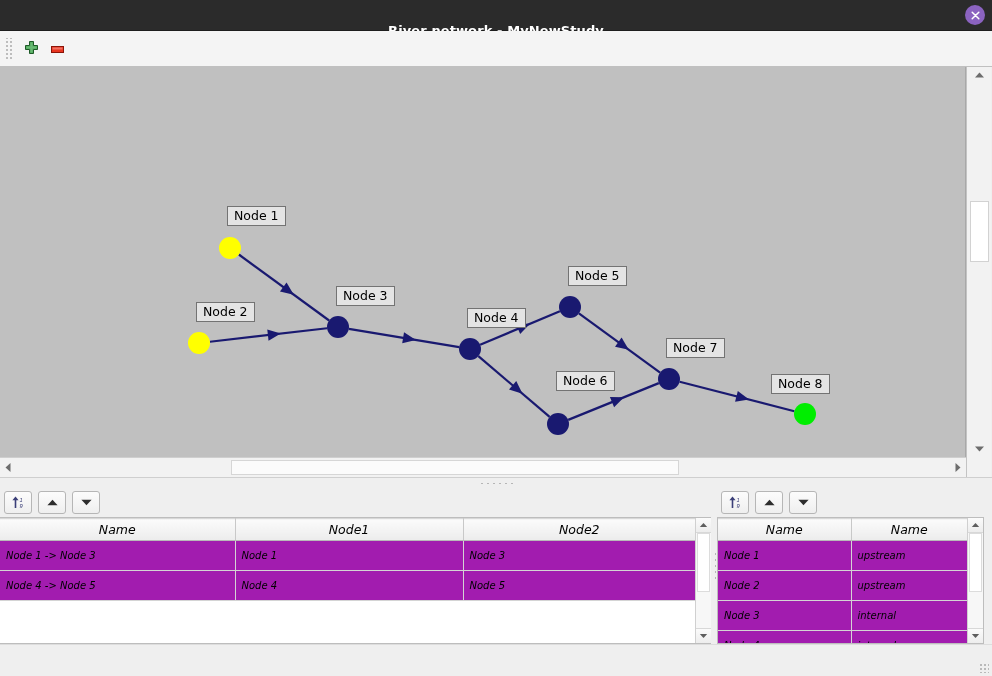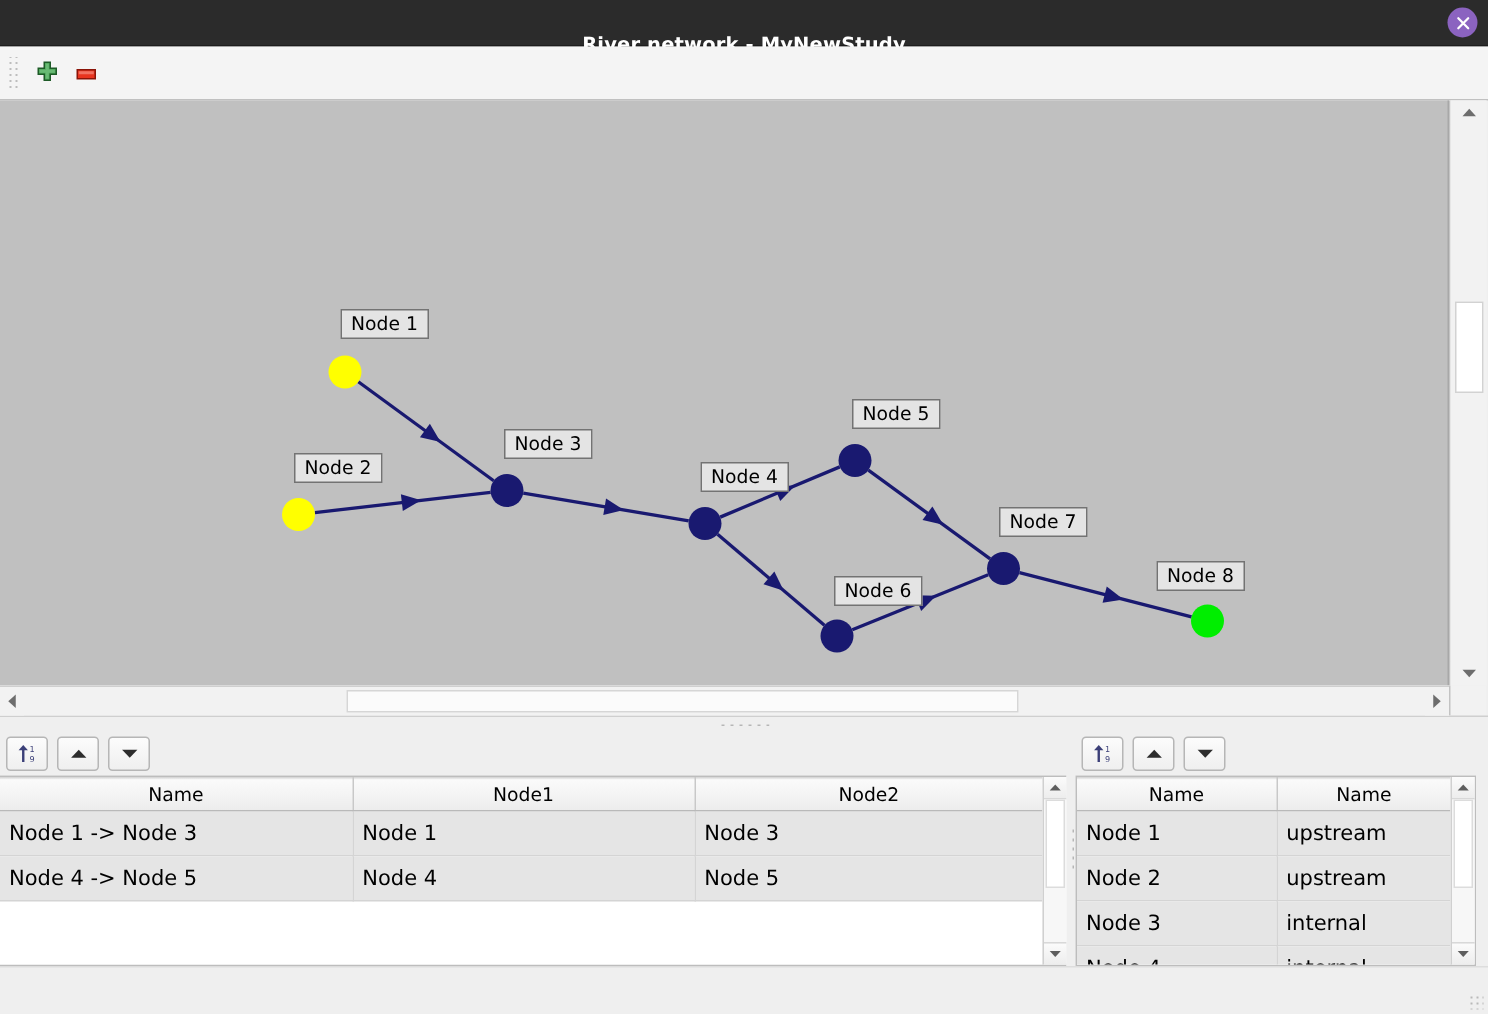--- a/index.html
+++ b/index.html
@@ -153,20 +153,21 @@
     background-image: radial-gradient(#b6b6b6 1px, transparent 1px);
     background-size: 6px 6px;
   }
 
   
   .bottom {
     flex: 1;
     display: flex;
     background: #efefef;
     min-height: 0;
+    font-style: italic;
   }
   .pane { display: flex; flex-direction: column; min-width: 0; }
   .pane-left  { width: 711px; }
   .pane-split { width: 6px; background: #efefef; display:flex; align-items:center; justify-content:center; cursor: col-resize;}
   .pane-split .vgrip{
     width:3px;height:30px;
     background-image: radial-gradient(#b6b6b6 1px, transparent 1px);
     background-size: 6px 6px;
   }
   .pane-right { flex: 1; }
@@ -210,25 +211,25 @@
     font-weight: normal;
     color: #000;
     height: 22px;
     text-align: center;
     padding: 0 4px;
   }
   table.grid th:last-child { border-right: 0; }
   table.grid td {
     border-right: 1px solid #d4d4d4;
     border-bottom: 1px solid #d4d4d4;
-    font-size: 14px;
+    font-size: 10px;
     color: #000;
     height: 30px;
     padding: 0 6px;
-    background: #e5e5e5;
+    background: #a21caf;
     white-space: nowrap;
     overflow: hidden;
     text-overflow: ellipsis;
   }
   table.grid td:last-child { border-right: 0; }
 
   .tbl-vscroll {
     width: 16px; min-width:16px;
     background: #f4f4f4;
     border-left: 1px solid #d0d0d0;
@@ -318,21 +319,21 @@
           <circle cx="558" cy="357" r="11" fill="#191970"></circle>
           <circle cx="669" cy="312" r="11" fill="#191970"></circle>
           <circle cx="805" cy="347" r="11" fill="#00ee00"></circle>
         </svg>
 
     <div class="node-label" style="left: 227px; top: 139px;">Node 1</div>
         <div class="node-label" style="left: 196px; top: 235px;">Node 2</div>
         <div class="node-label" style="left: 336px; top: 219px;">Node 3</div>
         <div class="node-label" style="left: 467px; top: 241px;">Node 4</div>
         <div class="node-label" style="left: 568px; top: 199px;">Node 5</div>
-        <div class="node-label" style="left: 556px; top: 317px;">Node 6</div>
+        <div class="node-label" style="left: 556px; top: 304px;">Node 6</div>
         <div class="node-label" style="left: 666px; top: 271px;">Node 7</div>
         <div class="node-label" style="left: 771px; top: 307px;">Node 8</div>
       </div>
 
     <div class="vscroll">
       <div class="sb-arrow">
         <svg width="11" height="8" viewBox="0 0 11 8">
             <path d="M5.5 1.5 L10 6.5 L1 6.5 Z" fill="#6d6d6d"></path>
           </svg>
       </div>

